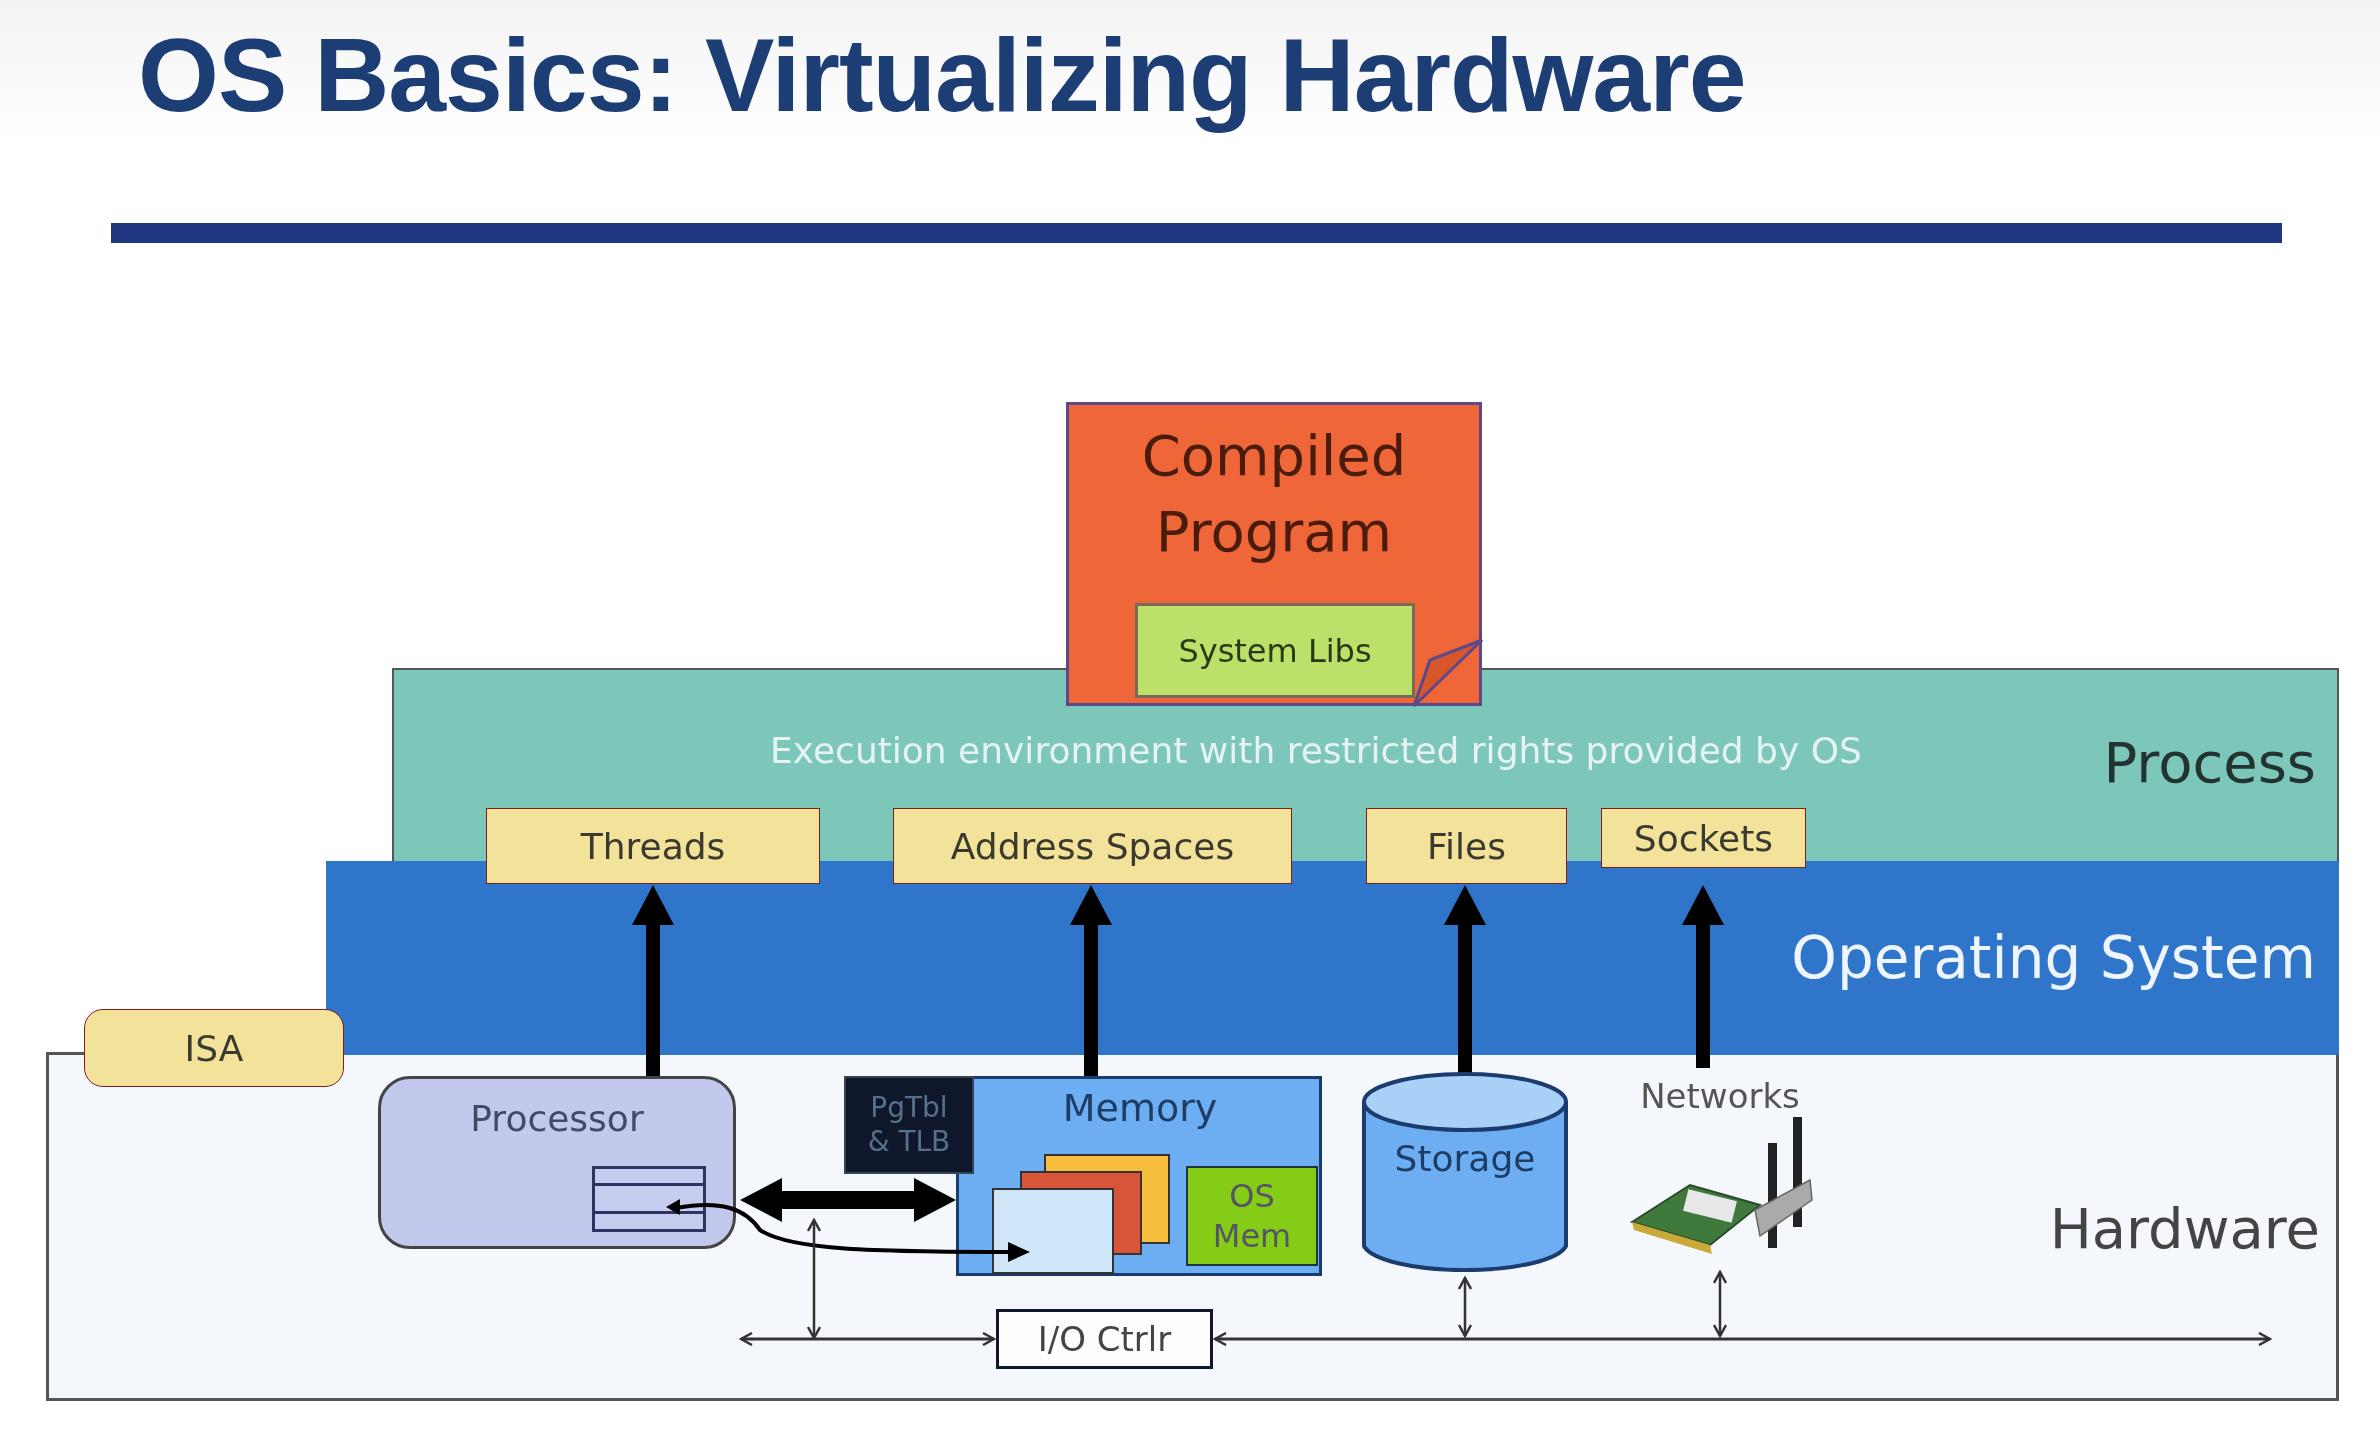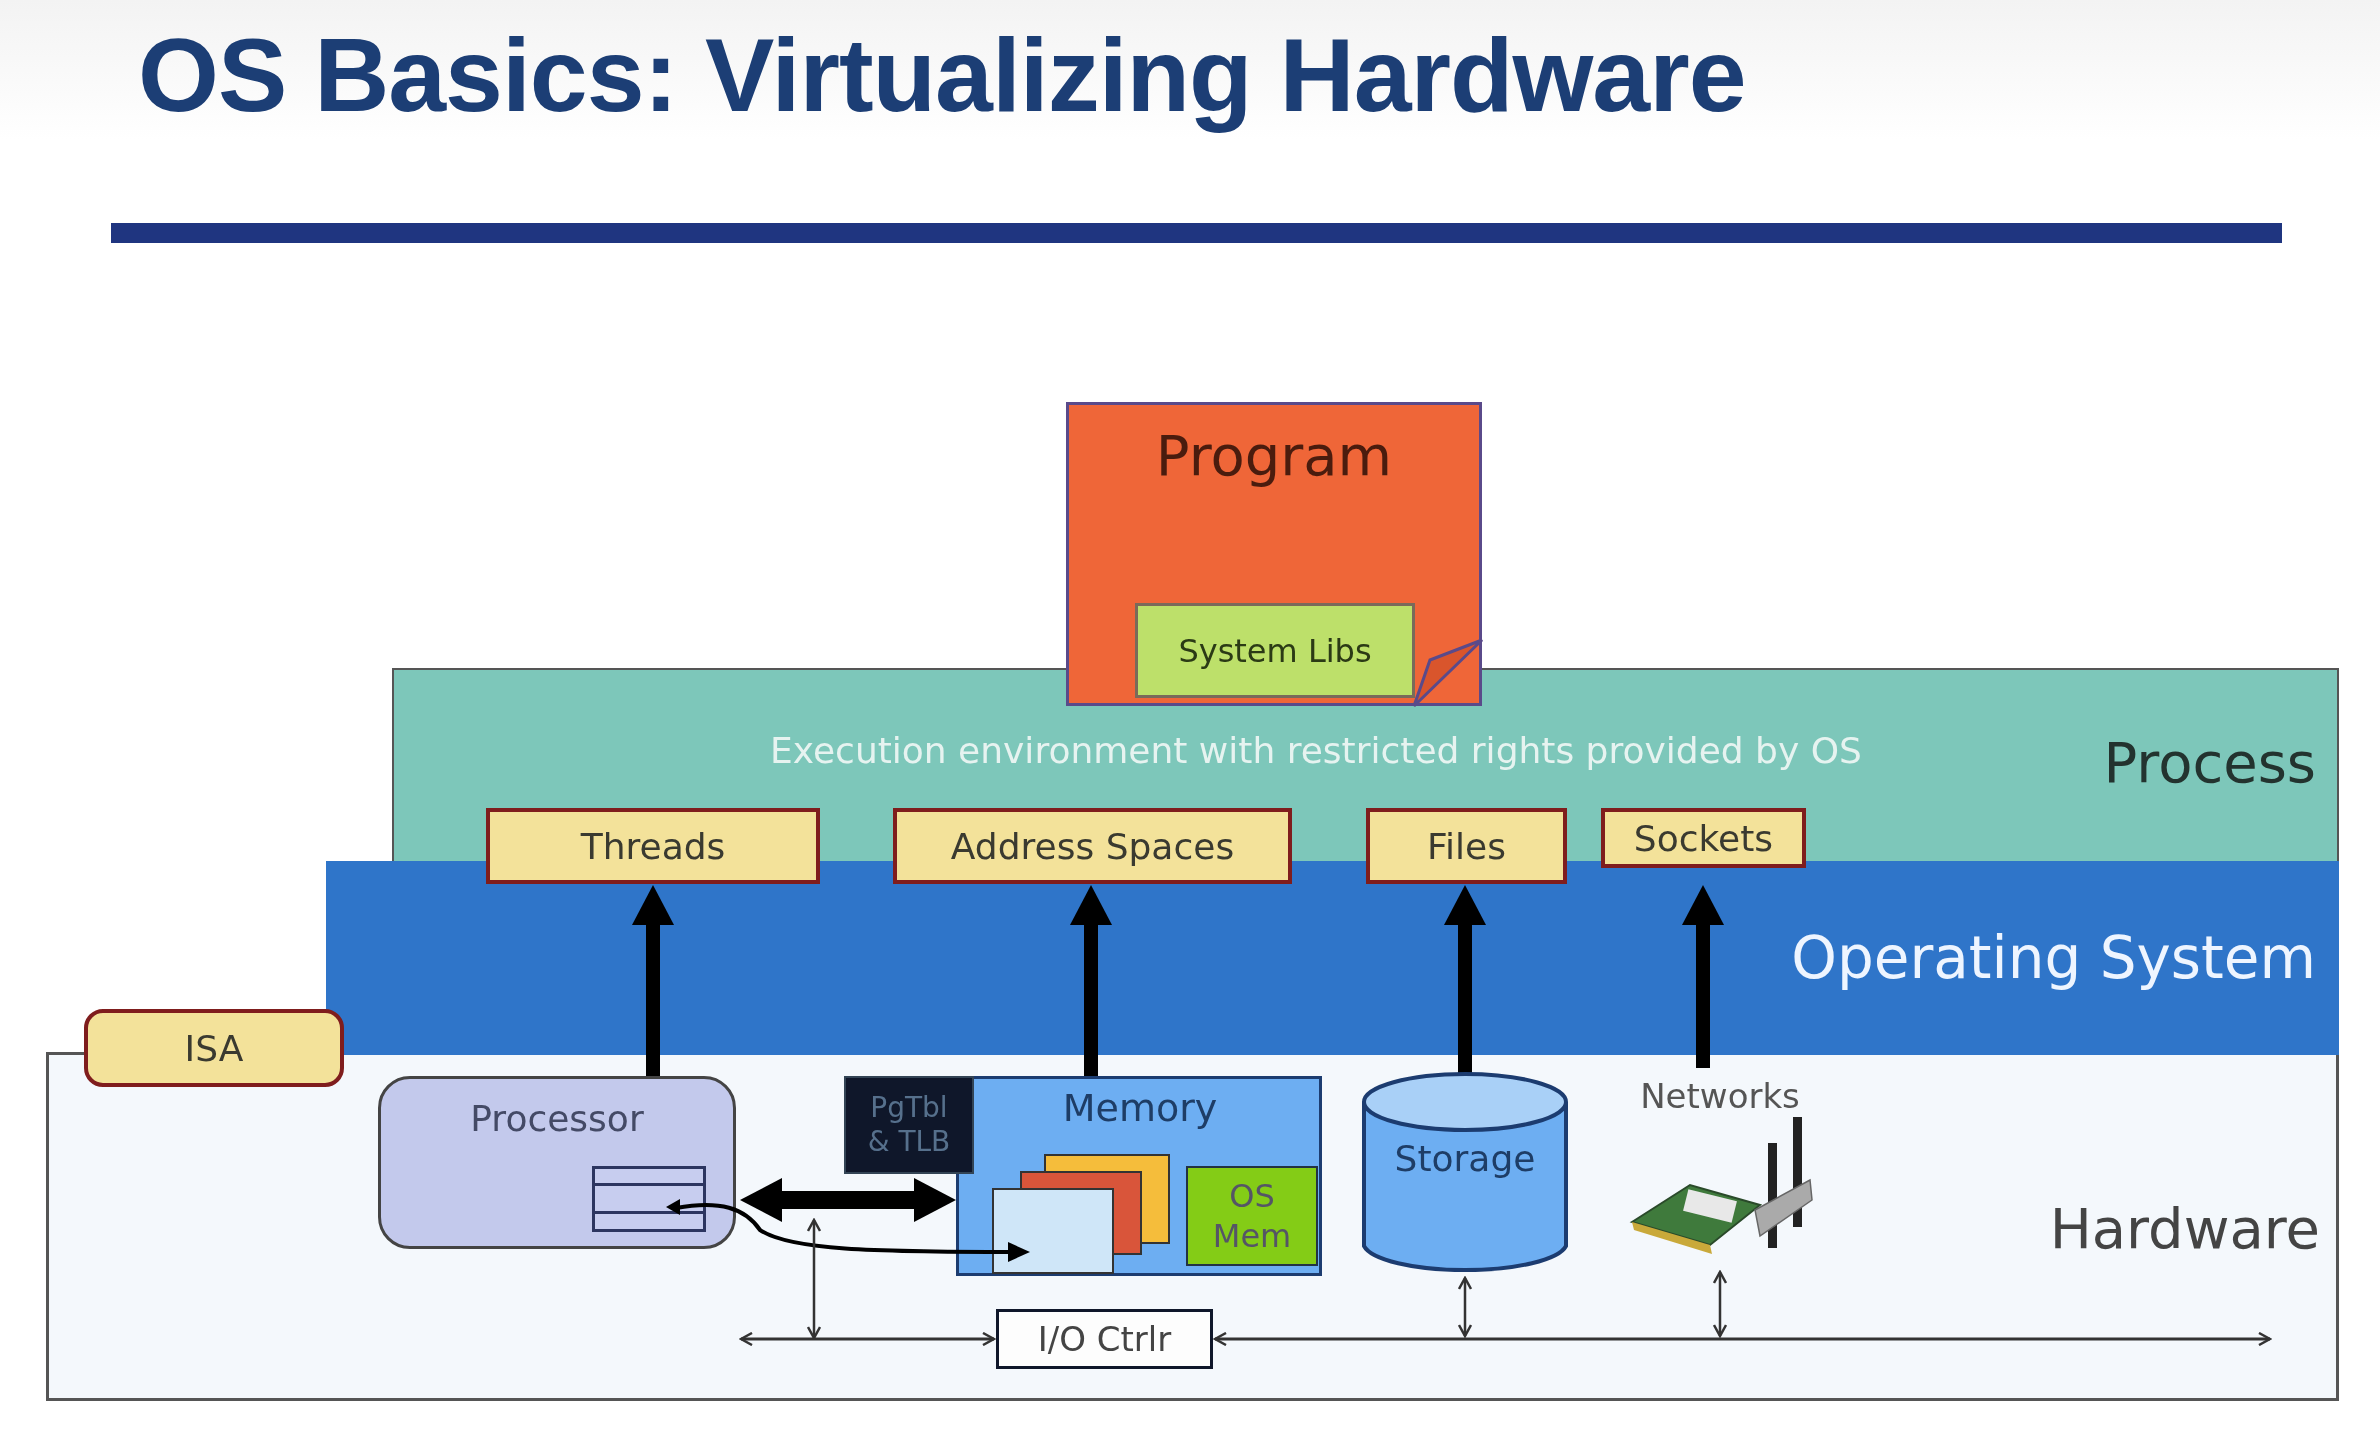--- a/index.html
+++ b/index.html
@@ -7,21 +7,21 @@
          background:linear-gradient(#f3f3f3 0px, #ffffff 140px, #ffffff 100%);
          font-family:"DejaVu Sans", sans-serif; }
   .abs { position:absolute; box-sizing:border-box; }
   #title { left:138px; top:18px; font-family:"Liberation Sans", sans-serif; font-weight:bold;
            font-size:104px; color:#1c3e75; letter-spacing:-1px; line-height:1.1; white-space:nowrap; }
   #rule { left:111px; top:223px; width:2171px; height:20px; background:#1f3580; }
   #hw { left:46px; top:1052px; width:2293px; height:349px; background:#f4f8fc; border:3px solid #555; }
   #os { left:326px; top:861px; width:2013px; height:194px; background:#2f75c9; border:none; }
   #proc { left:392px; top:668px; width:1947px; height:193px; background:#7dc7ba; border:2px solid #555; border-bottom:none; }
 
-  .ybox { background:#f3e29a; border:4px solid #7f1d1d; display:flex; align-items:center; justify-content:center;
+  .ybox { background:#f3e29a; border:1px solid #7f1d1d; display:flex; align-items:center; justify-content:center;
           font-size:36px; color:#3a3a30; white-space:nowrap; }
   .lbl { white-space:nowrap; font-family:"DejaVu Sans", sans-serif; }
 
   #exec { left:770px; top:730px; width:1010px; text-align:center; font-size:36px; color:#e6f3f0; }
   #proc-lbl { right:64px; top:730px; font-size:56px; color:#23332f; }
   #os-lbl { right:64px; top:924px; font-size:58px; color:#eef5ff; }
   #hw-lbl { right:60px; top:1196px; font-size:56px; color:#444; }
 
   #compiled { left:1066px; top:402px; width:416px; height:304px; background:#ef6638; border:3px solid #5a4a8a; }
   #compiled-text { left:1066px; top:418px; width:416px; text-align:center; font-size:56px; line-height:76px; color:#4a1c0e; }
@@ -58,20 +58,21 @@
 <div id="os" class="abs"></div>
 <div id="proc" class="abs"></div>
 
 <div id="exec" class="abs lbl">Execution environment with restricted rights provided by OS</div>
 <div id="proc-lbl" class="abs lbl">Process</div>
 <div id="os-lbl" class="abs lbl">Operating System</div>
 <div id="hw-lbl" class="abs lbl">Hardware</div>
 
 <div id="compiled" class="abs"></div>
 <div id="compiled-text" class="abs lbl">
+  <div>Compiled</div>
   <div>Program</div>
 </div>
 <div id="syslibs" class="abs lbl">System Libs</div>
 
 <div class="abs ybox lbl" style="left:486px;top:808px;width:334px;height:76px;">Threads</div>
 <div class="abs ybox lbl" style="left:893px;top:808px;width:399px;height:76px;">Address Spaces</div>
 <div class="abs ybox lbl" style="left:1366px;top:808px;width:201px;height:76px;">Files</div>
 <div class="abs ybox lbl" style="left:1601px;top:808px;width:205px;height:60px;">Sockets</div>
 
 <div id="isa" class="abs ybox lbl">ISA</div>

